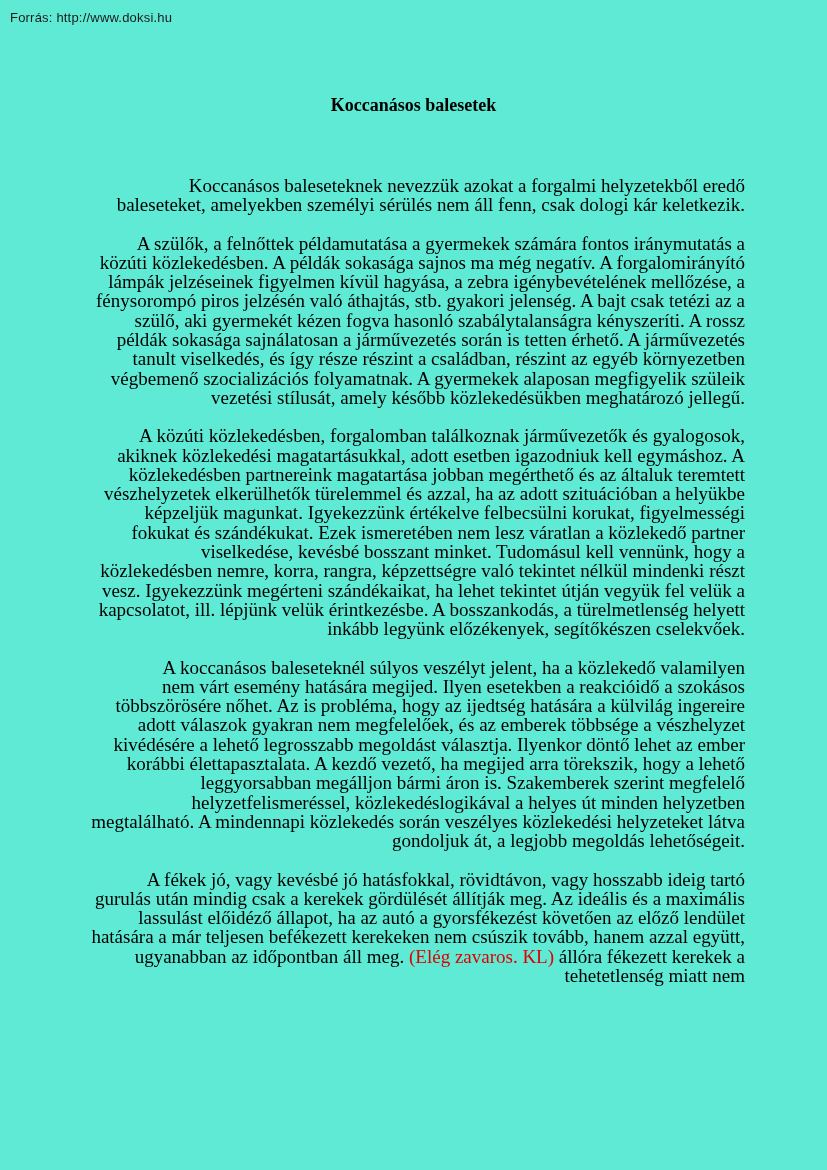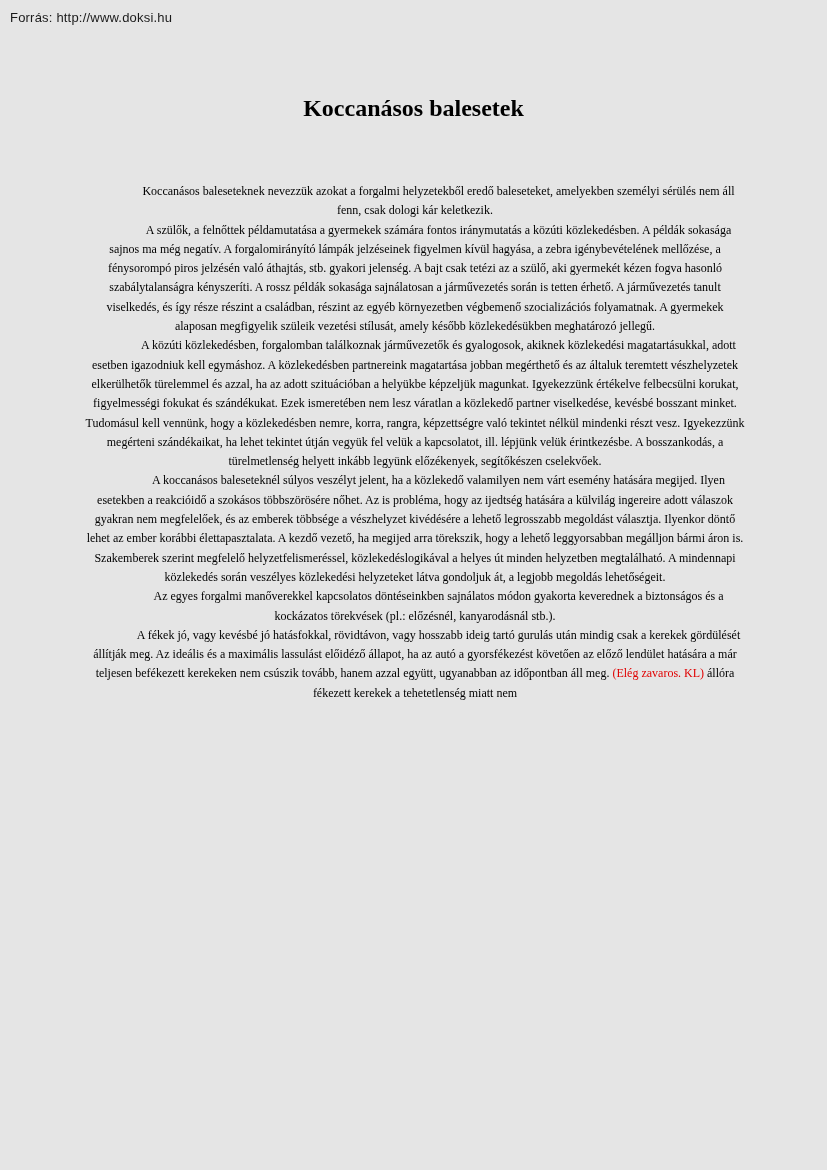--- a/index.html
+++ b/index.html
@@ -2,66 +2,65 @@
 <html lang="hu"><head>
 <meta charset="utf-8">
 <style>
   html, body { margin: 0; padding: 0; }
   body { background: #8a8a8a; }
   .page {
     position: relative;
     width: 827px;
     height: 1170px;
     margin: 0 auto;
-    background: #e5e5e5;
+    background: #5eead4;
     overflow: hidden;
     box-sizing: border-box;
   }
   .source-note {
     position: absolute;
     top: 10px;
     left: 10px;
     font-family: "Liberation Sans", sans-serif;
     font-size: 13px;
     color: #1a1a1a;
     letter-spacing: 0.2px;
   }
   .page-title {
     padding-top: 95px;
     margin: 0;
     text-align: center;
     font-family: "Liberation Serif", serif;
-    font-size: 24px;
+    font-size: 18px;
     font-weight: bold;
     color: #000000;
   }
   .document-body {
     margin: 60px 0 0 85px;
     width: 660px;
     font-family: "Liberation Serif", serif;
-    font-size: 12px;
+    font-size: 19px;
     line-height: 19.3px;
     color: #000000;
-    text-align: center;
+    text-align: right;
   }
   .para { margin: 0; }
   .para.indent { text-indent: 47px; }
-  .para.gap { }
+  .para.gap { margin-top: 19px; }
   .seg-italic { }
   .seg-red { color: #e00000; }
 </style>
 </head>
 <body>
 
 <div class="page">
   <div class="source-note">Forrás: http://www.doksi.hu</div>
 
   <h1 class="page-title">Koccanásos balesetek</h1>
 
   <div class="document-body">
       <p class="para indent"><span class="seg-normal">Koccanásos baleseteknek nevezzük azokat a forgalmi helyzetekből eredő baleseteket, amelyekben személyi sérülés nem áll fenn, csak dologi kár keletkezik.</span></p>
       <p class="para indent gap"><span class="seg-normal">A szülők, a felnőttek példamutatása a gyermekek számára fontos iránymutatás a közúti közlekedésben. A példák sokasága sajnos ma még negatív. A forgalomirányító lámpák jelzéseinek figyelmen kívül hagyása, a zebra igénybevételének mellőzése, a fénysorompó piros jelzésén való áthajtás, stb. gyakori jelenség. A bajt csak tetézi az a szülő, aki gyermekét kézen fogva hasonló szabálytalanságra kényszeríti. A rossz példák sokasága sajnálatosan a járművezetés során is tetten érhető. A járművezetés tanult viselkedés, és így része részint a családban, részint az egyéb környezetben végbemenő szocializációs folyamatnak. A gyermekek alaposan megfigyelik szüleik vezetési stílusát, amely később közlekedésükben meghatározó jellegű.</span></p>
       <p class="para indent gap"><span class="seg-normal">A közúti közlekedésben, forgalomban találkoznak járművezetők és gyalogosok, akiknek közlekedési magatartásukkal, adott esetben igazodniuk kell egymáshoz. A közlekedésben partnereink magatartása jobban megérthető és az általuk teremtett vészhelyzetek elkerülhetők türelemmel és azzal, ha az adott szituációban a helyükbe képzeljük magunkat. Igyekezzünk értékelve felbecsülni korukat, figyelmességi fokukat és szándékukat. Ezek ismeretében nem lesz váratlan a közlekedő partner viselkedése, kevésbé bosszant minket. Tudomásul kell vennünk, hogy a közlekedésben nemre, korra, rangra, képzettségre való tekintet nélkül mindenki részt vesz. Igyekezzünk megérteni szándékaikat, ha lehet tekintet útján vegyük fel velük a kapcsolatot, ill. lépjünk velük érintkezésbe. A bosszankodás, a türelmetlenség helyett inkább legyünk előzékenyek, segítőkészen cselekvőek.</span></p>
       <p class="para indent gap"><span class="seg-normal">A koccanásos baleseteknél súlyos veszélyt jelent, ha a közlekedő valamilyen nem várt esemény hatására megijed. Ilyen esetekben a reakcióidő a szokásos többszörösére nőhet. Az is probléma, hogy az ijedtség hatására a külvilág ingereire adott válaszok gyakran nem megfelelőek, és az emberek többsége a vészhelyzet kivédésére a lehető legrosszabb megoldást választja. Ilyenkor döntő lehet az ember korábbi élettapasztalata. A kezdő vezető, ha megijed arra törekszik, hogy a lehető leggyorsabban megálljon bármi áron is. Szakemberek szerint megfelelő helyzetfelismeréssel, közlekedéslogikával a helyes út minden helyzetben megtalálható. A mindennapi közlekedés során veszélyes közlekedési helyzeteket látva gondoljuk át, a legjobb megoldás lehetőségeit.</span></p>
-      <p class="para indent gap"><span class="seg-normal">Az egyes forgalmi manőverekkel kapcsolatos döntéseinkben sajnálatos módon gyakorta keverednek a biztonságos és a kockázatos törekvések (pl.: előzésnél, kanyarodásnál stb.).</span></p>
       <p class="para indent gap"><span class="seg-italic">A fékek jó, vagy kevésbé jó hatásfokkal, rövidtávon, vagy hosszabb ideig tartó gurulás után mindig csak a kerekek gördülését állítják meg. Az ideális és a maximális lassulást előidéző állapot, ha az autó a gyorsfékezést követően az előző lendület hatására a már teljesen befékezett kerekeken nem csúszik tovább, hanem azzal együtt, ugyanabban az időpontban áll meg. </span><span class="seg-red" style="color: rgb(224, 0, 0);">(Elég zavaros. KL)</span><span class="seg-normal"> állóra fékezett kerekek a tehetetlenség miatt nem</span></p>
     </div>
 </div>
 
 </body></html>

